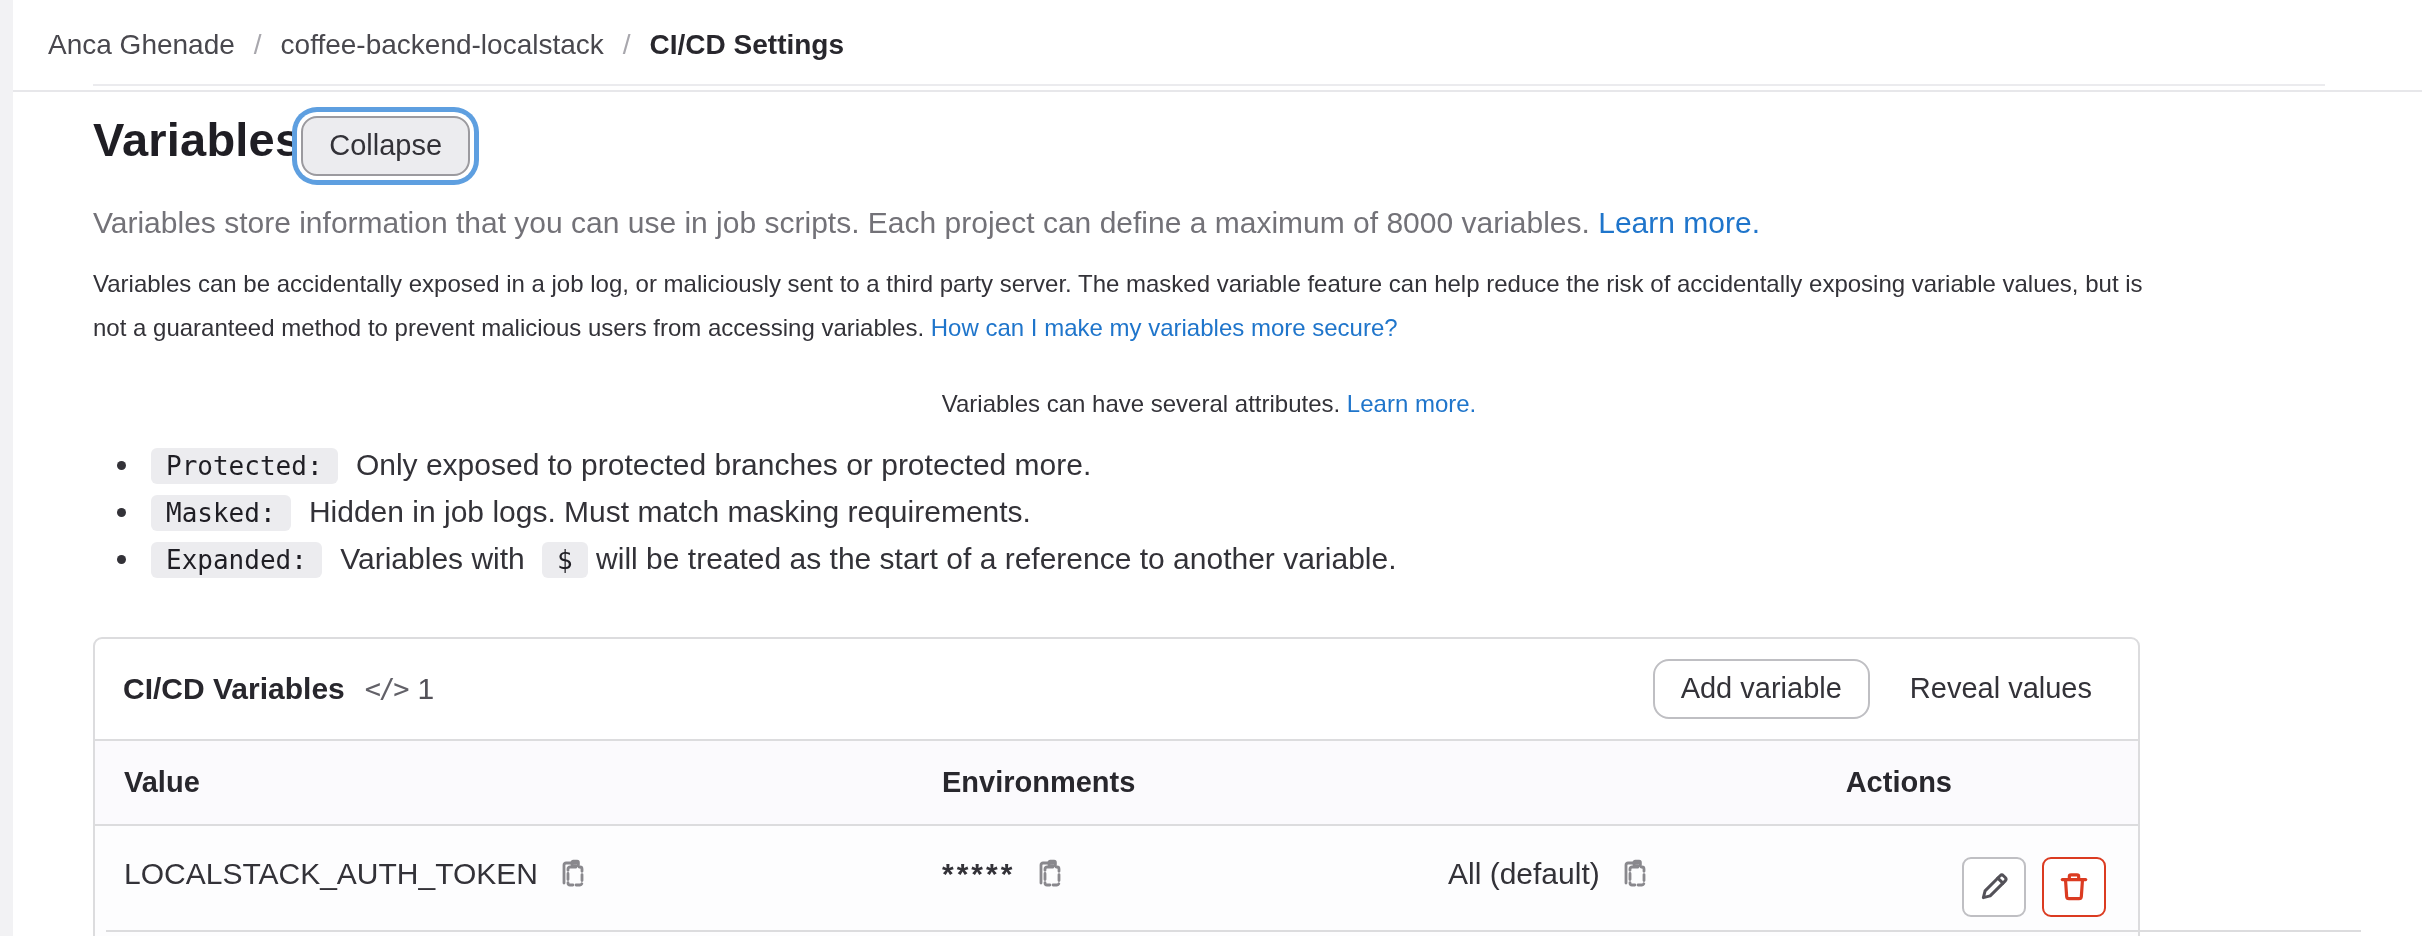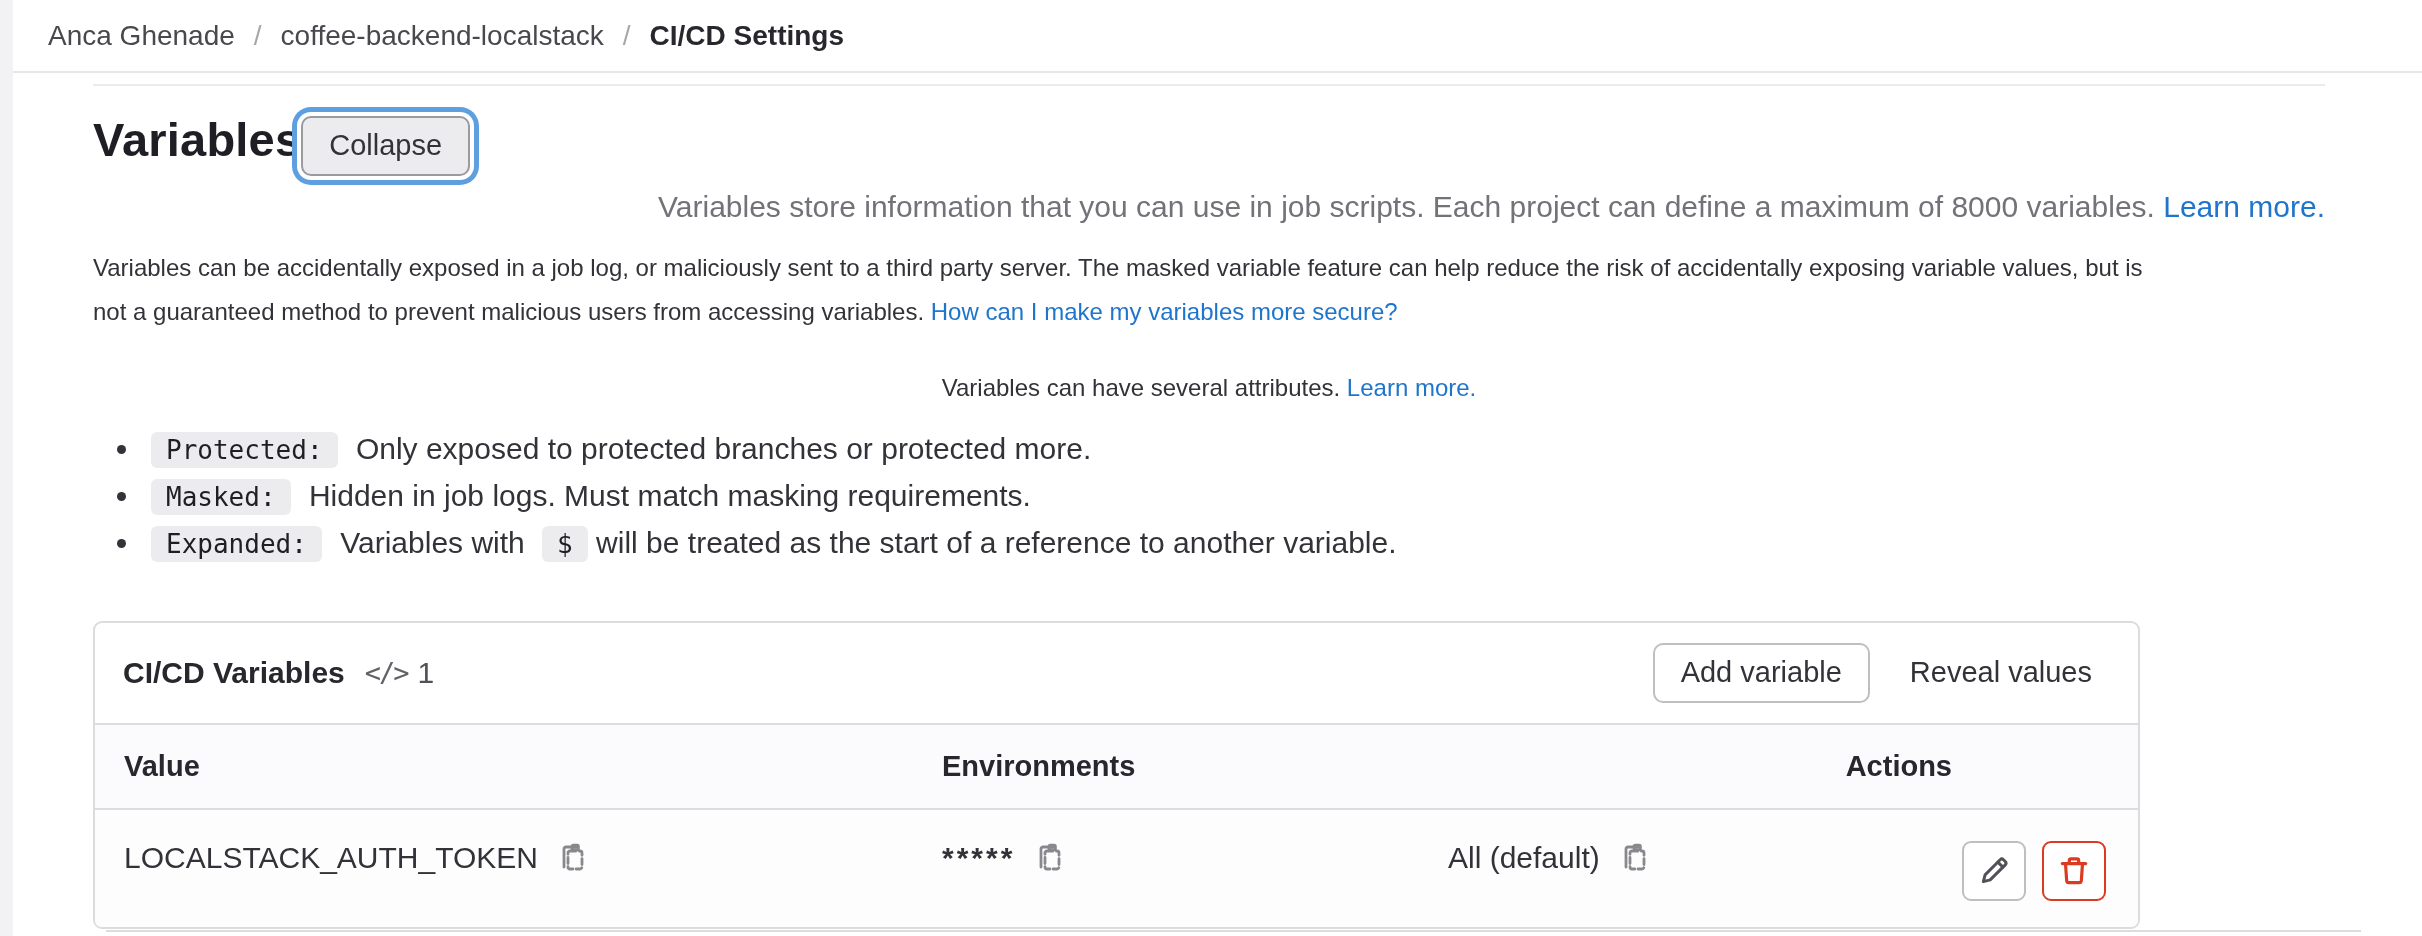--- a/index.html
+++ b/index.html
@@ -11,21 +11,21 @@
     position:relative;
     overflow:hidden;
     -webkit-font-smoothing:antialiased;
   }
   .left-rail {
     position:absolute; left:0; top:0; width:13px; height:100%;
     background:#f2f2f4;
   }
   
   .topbar {
-    position:absolute; top:0; left:13px; right:0; height:73px;
+    position:absolute; top:0; left:13px; right:0; height:92px;
     background:#fff;
     border-bottom:2px solid #e7e7ea;
     display:flex; align-items:center;
     padding-left:35px;
   }
   .breadcrumb { display:flex; align-items:center; gap:19px; font-size:28px; color:#49484e; }
   .breadcrumb .sep { color:#a8a7ad; }
   .breadcrumb .crumb { cursor:pointer; }
   .breadcrumb .crumb.current { font-weight:700; color:#28272d; }
   
@@ -35,30 +35,30 @@
   }
   .section-topline { border-top:2px solid #ebebee; margin:0; }
   .section-header {
     display:flex; align-items:flex-start;
     margin-top:26px;
   }
   h1.page-title { font-size:47px; font-weight:700; color:#1f1e24; letter-spacing:.2px; }
   .btn {
     font-family:"Liberation Sans", sans-serif;
     font-size:29px; color:#333238; background:#fff;
-    border:2px solid #bfbfc3; border-radius:10px;
+    border:2px solid #bfbfc3; border-radius:16px;
     padding:12px 26px; cursor:pointer; line-height:1.1;
   }
   .btn-collapse {
     background:#ececef; border:2px solid #9b9a9f;
     box-shadow:0 0 0 4px #ffffff, 0 0 0 9px #5e9fe0;
     margin-top:4px; margin-right:6px;
   }
   .btn-tertiary { border-color:transparent; background:transparent; padding:12px 24px; }
-  p.lede { margin-top:10px; font-size:30px; line-height:42px; color:#737278;text-align:right; }
+  p.lede { margin-top:26px; font-size:30px; line-height:42px; color:#737278; }
   p.body-text { margin-top:18px; font-size:24px; line-height:44px; color:#333238; max-width:2060px; }
   p.attributes-line { margin-top:40px; font-size:24px; color:#333238;text-align:center; }
   a.link { color:#1f75cb; text-decoration:none; cursor:pointer; }
   
   ul.attr-list { margin:28px 0 0 13px; padding-left:36px; }
   ul.attr-list li { font-size:30px; line-height:38px; color:#333238; margin-bottom:8px; }
   .code-chip {
     font-family:"DejaVu Sans Mono","Liberation Mono",monospace;
     font-size:26px; background:#ececef; color:#1f1e24;
     padding:3px 15px; border-radius:6px;margin-left:9px;

